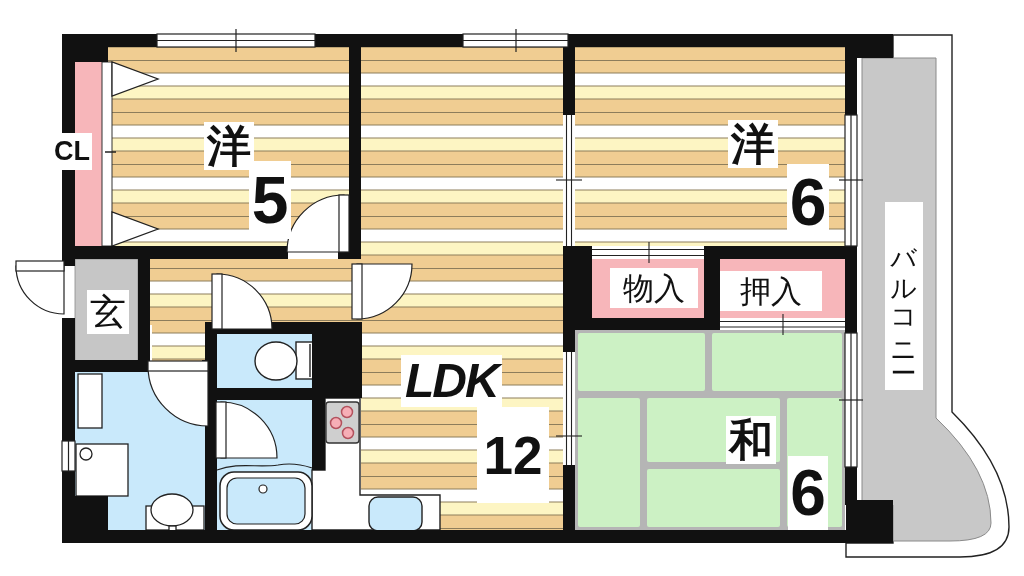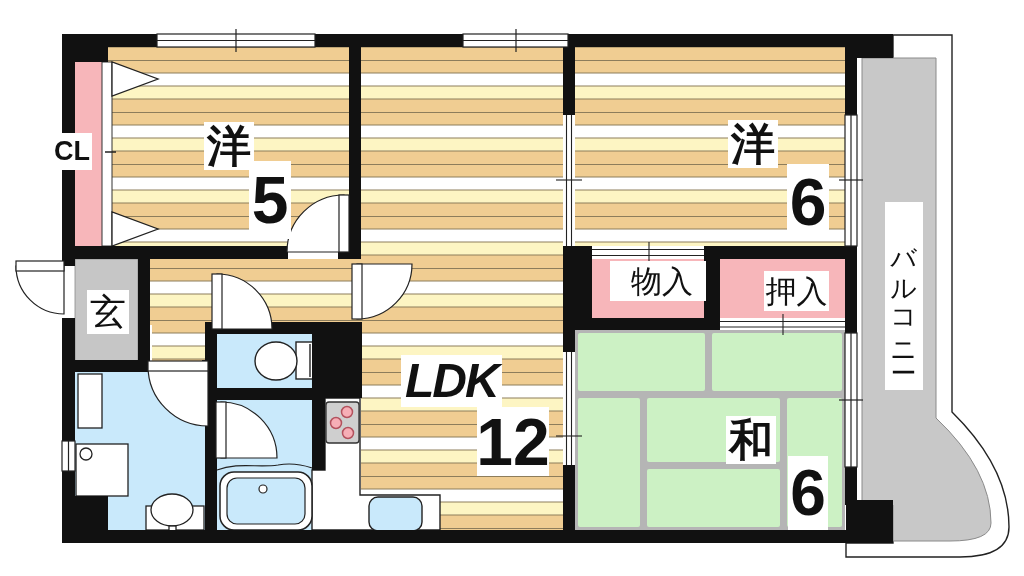--- a/index.html
+++ b/index.html
@@ -17,25 +17,25 @@
     color:#111111;
     display:flex;align-items:center;justify-content:center;
     line-height:1;white-space:nowrap;
   }
   .kanji{font-weight:600;}
   .num{font-weight:600;}
   .lbl-cl{left:52px;top:133px;width:40px;height:37px;font-size:27px;font-weight:700;}
   .lbl-yo5-k{left:204px;top:122px;width:50px;height:48px;font-size:44px;}
   .lbl-yo5-n{left:249px;top:161px;width:42px;height:78px;font-size:66px;}
   .lbl-ldk{left:401px;top:355px;height:52px;padding:0 4px;font-size:48px;font-weight:700;letter-spacing:-2px;font-style:italic;}
-  .lbl-12{left:477px;top:407px;width:72px;height:69px;font-size:66px;}
+  .lbl-12{left:477px;top:407px;width:72px;height:96px;font-size:53px;}
   .lbl-yo6-k{left:728px;top:120px;width:50px;height:48px;font-size:44px;}
   .lbl-yo6-n{left:787px;top:164px;width:42px;height:76px;font-size:66px;}
-  .lbl-mono{left:610px;top:261px;width:88px;height:40px;font-size:31px;padding-left:8px;}
-  .lbl-oshi{left:720px;top:271px;width:65px;height:40px;font-size:31px;margin-left:44px;}
+  .lbl-mono{left:610px;top:268px;width:88px;height:40px;font-size:31px;}
+  .lbl-oshi{left:720px;top:271px;width:102px;height:40px;font-size:31px;}
   .lbl-wa-k{left:726px;top:416px;width:50px;height:48px;font-size:44px;}
   .lbl-wa-n{left:788px;top:456px;width:40px;height:74px;font-size:64px;}
   .lbl-gen{left:87px;top:290px;width:42px;height:44px;font-size:36px;}
   .lbl-balcony{
     left:885px;top:202px;width:38px;height:188px;
     font-size:26px;
     writing-mode:vertical-rl;text-orientation:upright;
     letter-spacing:3px;
   }
 </style>

